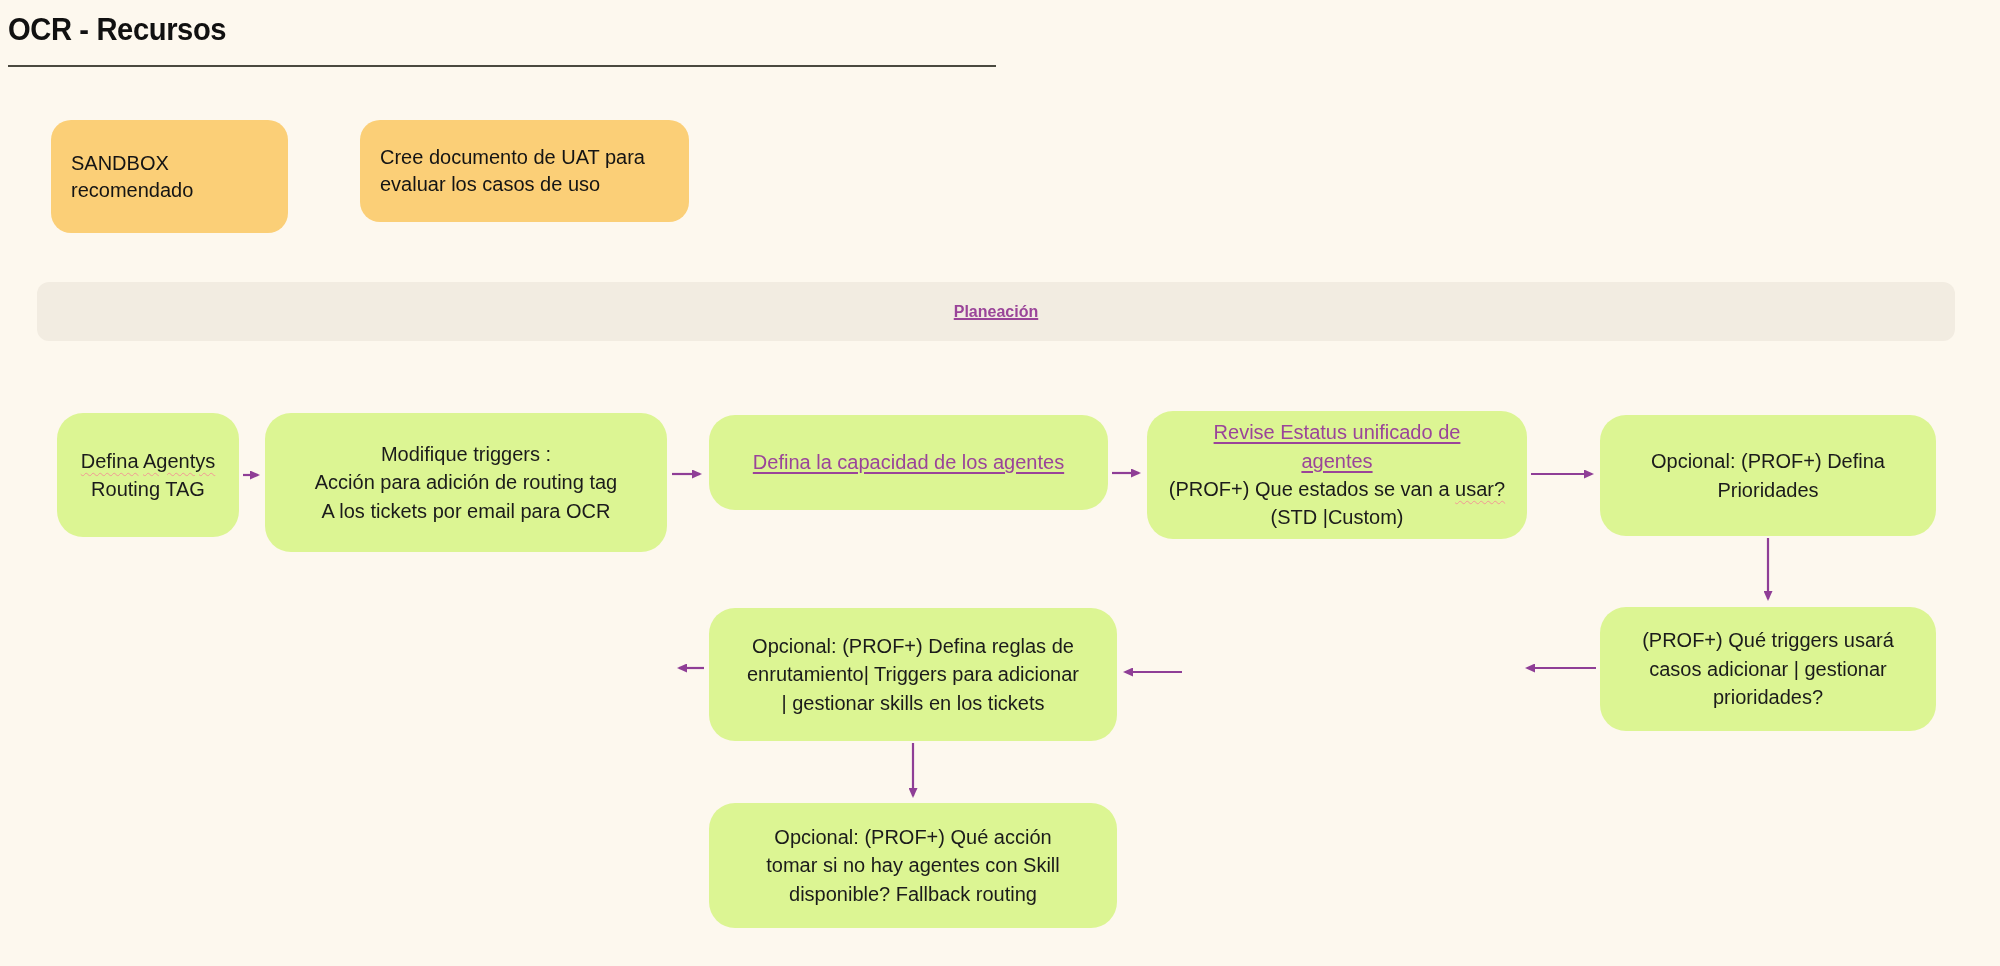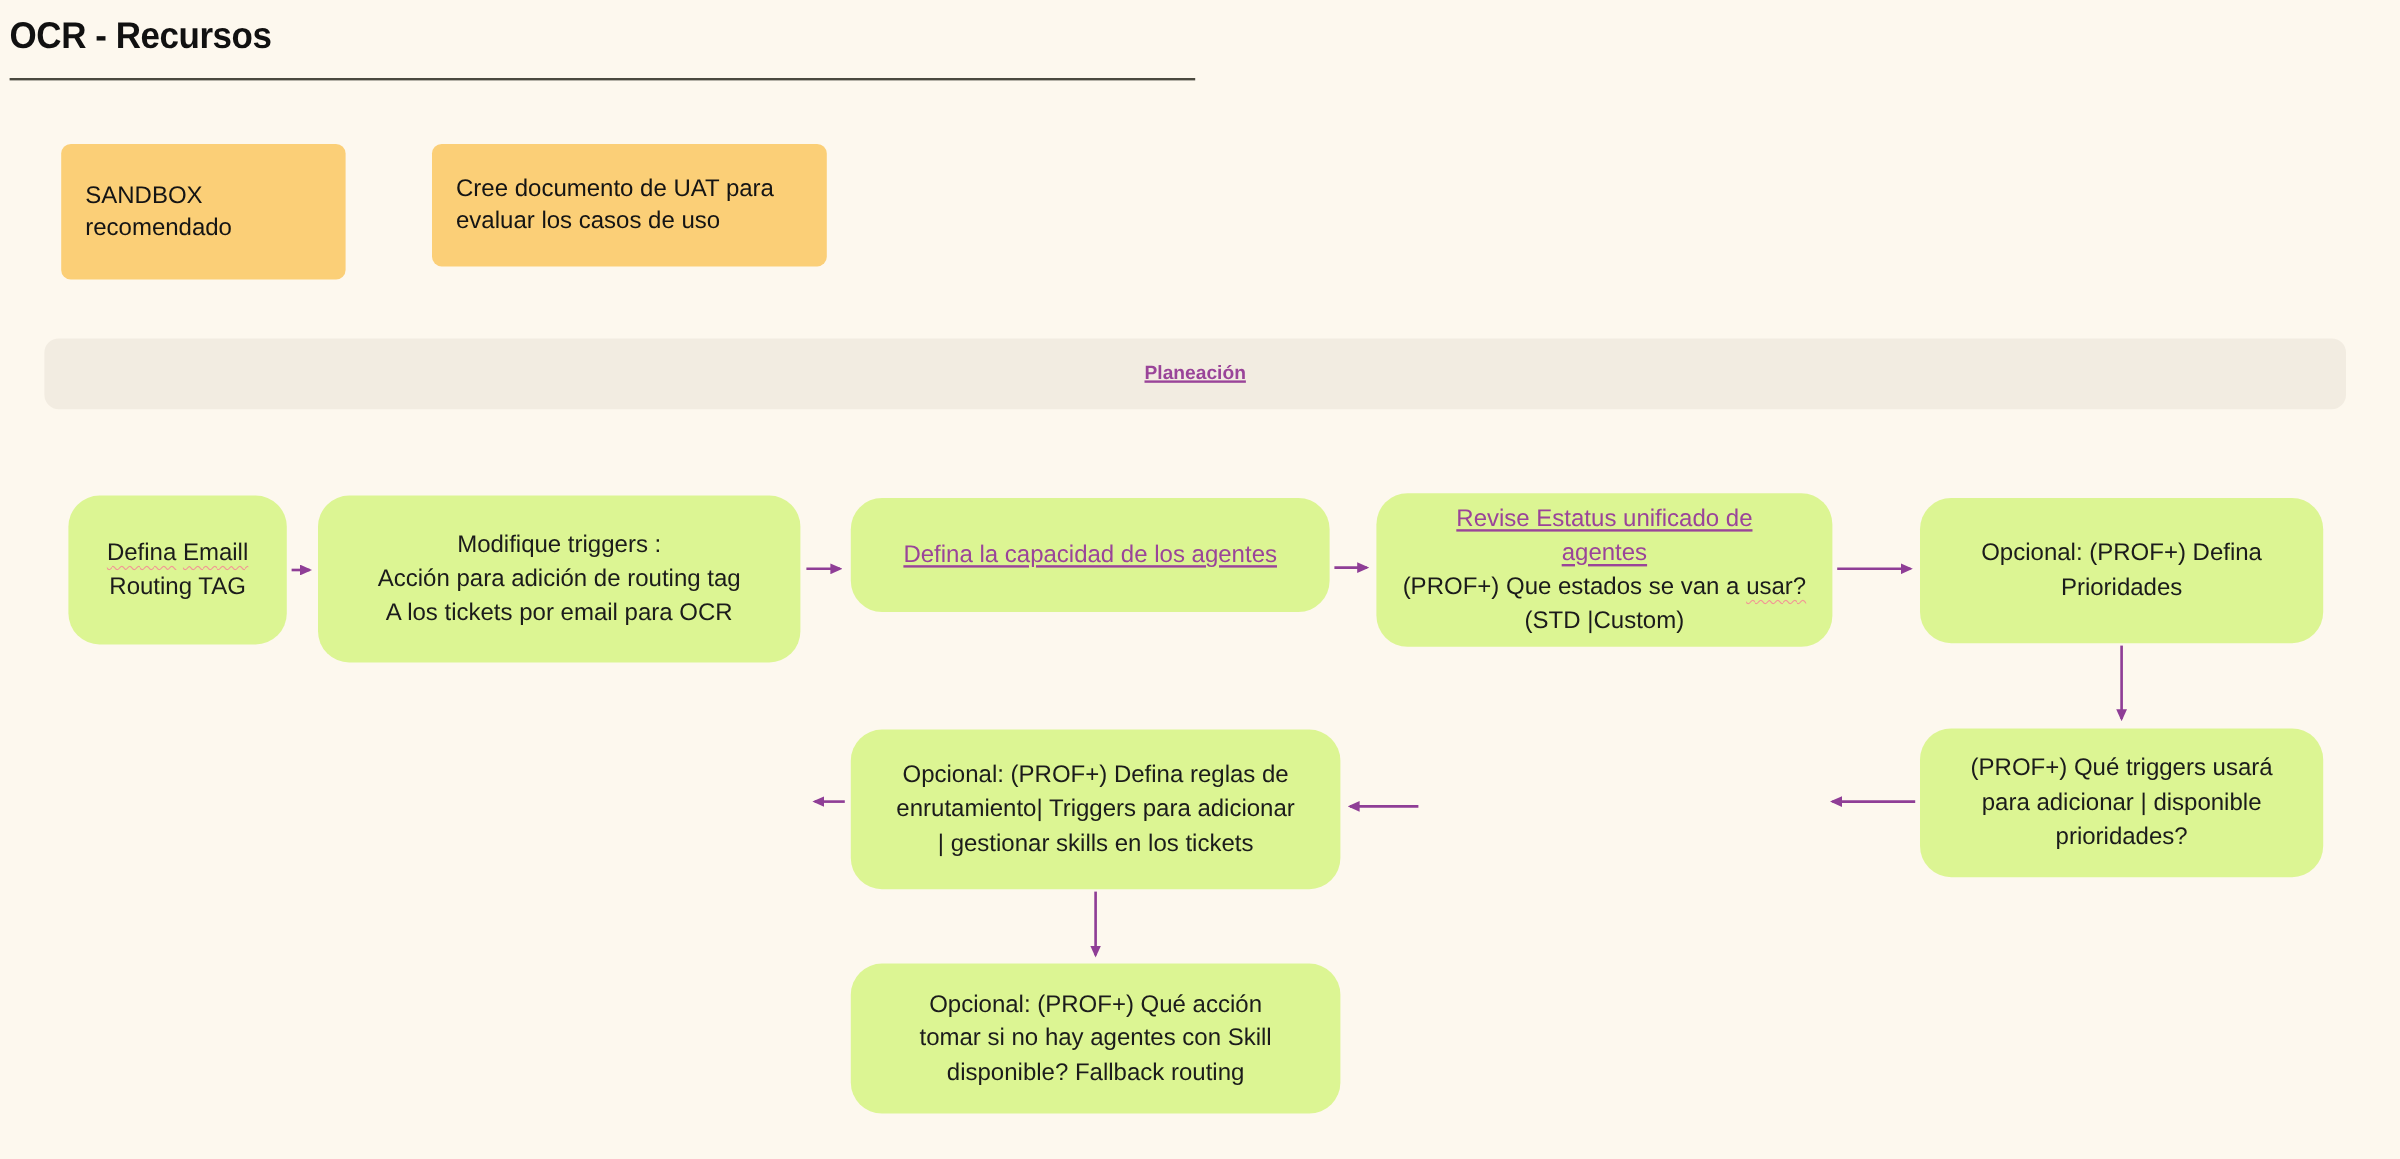--- a/index.html
+++ b/index.html
@@ -32,21 +32,21 @@
   }
   .title-rule{
     position:absolute;left:8px;top:65px;width:988px;height:0;
     border-top:2px solid #4a493f;
   }
 
   
   .note{
     position:absolute;
     background:var(--note-orange);
-    border-radius:8px;
+    border-radius:20px;
     display:flex;align-items:center;
     padding:14px 20px;
     font-size:20px;line-height:1.35;
     color:#141414;
   }
   .note-sandbox{left:51px;top:120px;width:237px;height:113px;}
   .note-uat{left:360px;top:120px;width:329px;height:102px;}
 
   
   .section-bar{
@@ -131,21 +131,21 @@
   </div>
   <div class="note note-uat">
     <span>Cree documento de  UAT para evaluar los casos de uso</span>
   </div>
 
   <div class="section-bar">
     <span class="section-link">Planeación</span>
   </div>
 
   <div class="node node-a">
-    <span><span class="misspell">Defina</span> <span class="misspell">Emaill</span> <span>Routing TAG</span></span>
+    <span><span class="misspell">Defina</span> <span class="misspell">Agentys</span> <span>Routing TAG</span></span>
   </div>
 
   <div class="node node-b">
     <span class="line">Modifique triggers :</span>
     <span class="line">Acción para adición de  routing tag</span>
     <span class="line">A los tickets por email para OCR</span>
   </div>
 
   <div class="node node-c">
     <span class="link-purple">Defina la capacidad de los agentes</span>
@@ -154,21 +154,21 @@
   <div class="node node-d">
     <span class="link-purple link-block link-narrow">Revise Estatus unificado de agentes</span>
     <span><span>(PROF+) Que estados se van a </span><span class="misspell">usar?</span><span> (STD |Custom)</span></span>
   </div>
 
   <div class="node node-e">
     <span>Opcional: (PROF+) Defina Prioridades</span>
   </div>
 
   <div class="node node-f">
-    <span>(PROF+) Qué triggers usará para adicionar | disponible prioridades?</span>
+    <span>(PROF+) Qué triggers usará casos adicionar | gestionar prioridades?</span>
   </div>
 
 
   <div class="node node-h">
     <span>Opcional: (PROF+) Defina reglas de enrutamiento| Triggers para adicionar  |  gestionar skills en los tickets</span>
   </div>
 
 
   <div class="node node-j">
     <span>Opcional: (PROF+) Qué acción tomar si no hay agentes con Skill disponible? Fallback routing</span>

